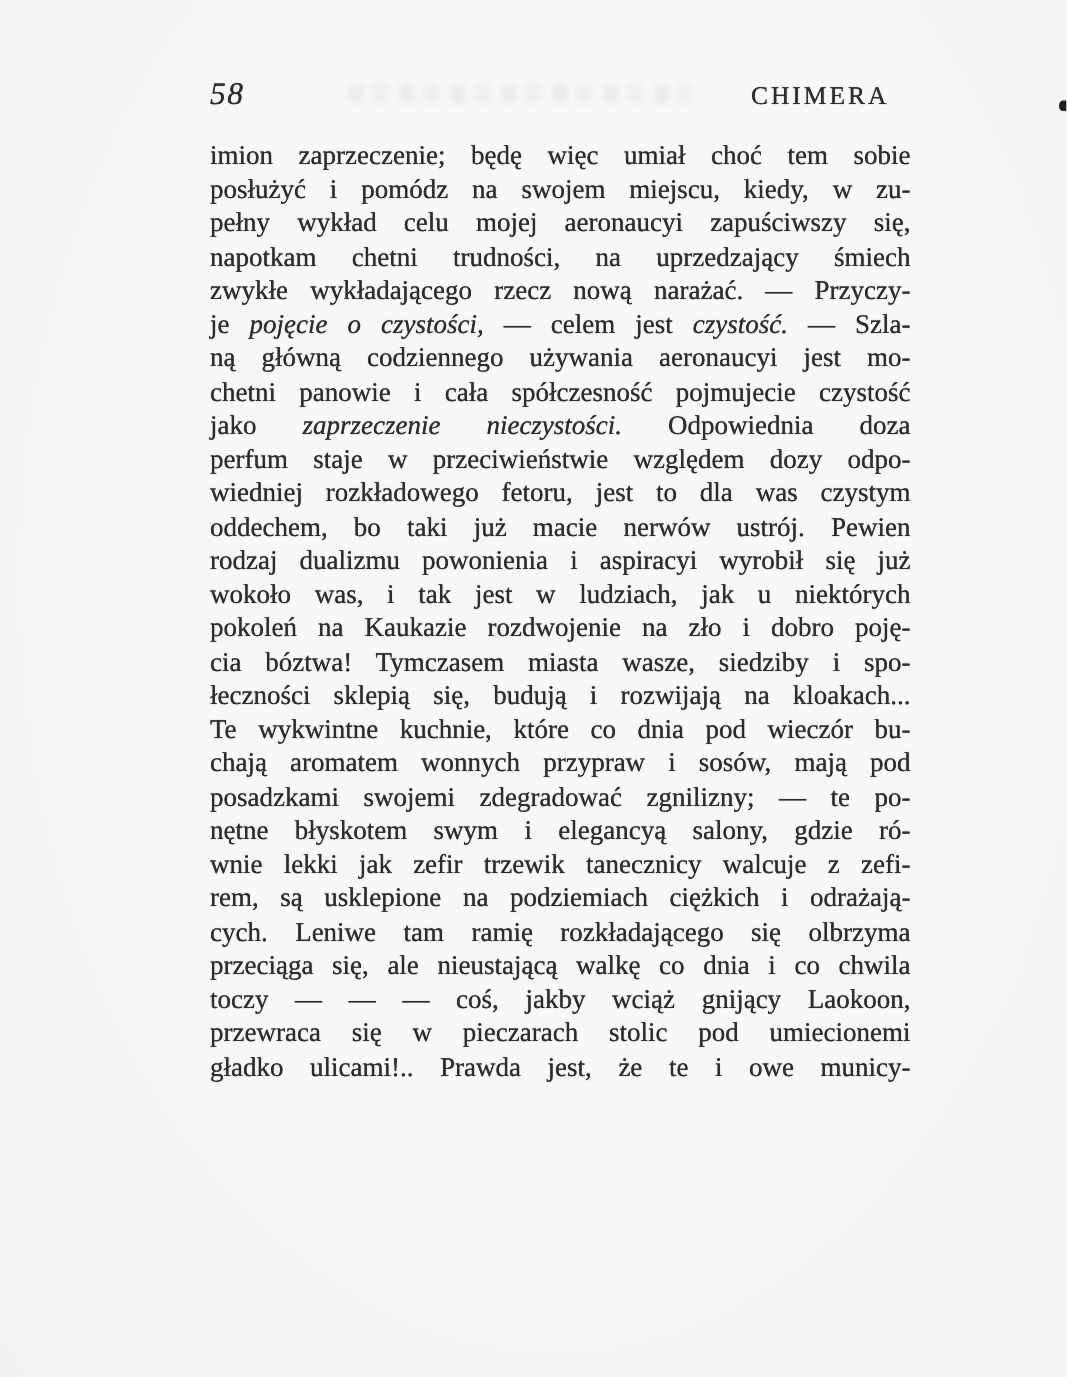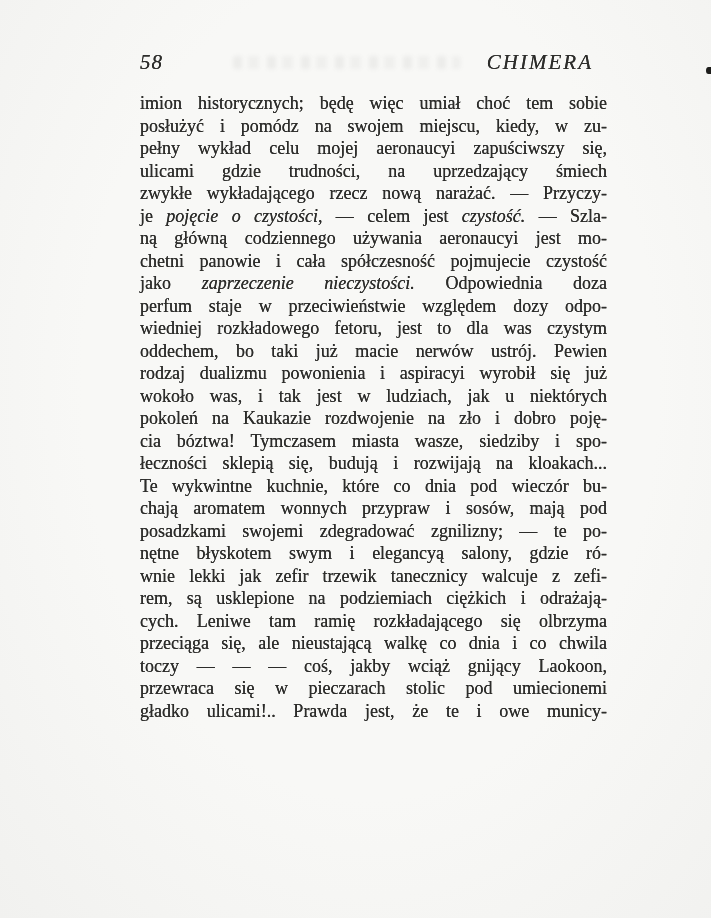--- a/index.html
+++ b/index.html
@@ -12,21 +12,21 @@
   .page{position:absolute;inset:0;}
   .header{
     position:absolute;left:140px;top:50px;width:467px;height:26px;
     display:flex;justify-content:space-between;align-items:baseline;gap:28px;
   }
   .page-number{
     font-style:italic;font-size:21px;letter-spacing:1px;
     text-shadow:0 0 .5px currentColor;
   }
   .journal-title{
-    font-style:italic;font-size:21px;letter-spacing:2px;margin-right:14px;
+    font-size:17px;letter-spacing:2px;margin-right:14px;
     text-shadow:0 0 .5px currentColor;
   }
   .bleed-through{
     position:absolute;left:233px;top:56px;width:228px;height:13px;
     background:repeating-linear-gradient(90deg,
       rgba(90,90,88,.14) 0 9px, rgba(0,0,0,0) 9px 15px,
       rgba(90,90,88,.10) 15px 26px, rgba(0,0,0,0) 26px 34px);
     filter:blur(2.2px);opacity:.55;border-radius:3px;
   }
   .edge-speck{
@@ -55,24 +55,24 @@
   <div class="bleed-through"></div>
 
   <div class="header">
     <span class="page-number">58</span>
     <span class="journal-title">CHIMERA</span>
   </div>
 
   <div class="edge-speck"></div>
 
   <div class="body-text">
-      <div class="line"><span>imion historycznych; będę więc umiał choć tem sobie</span></div>
+      <div class="line"><span>imion zaprzeczenie; będę więc umiał choć tem sobie</span></div>
       <div class="line"><span>posłużyć i pomódz na swojem miejscu, kiedy, w zu-</span></div>
       <div class="line"><span>pełny wykład celu mojej aeronaucyi zapuściwszy się,</span></div>
-      <div class="line"><span>ulicami gdzie trudności, na uprzedzający śmiech</span></div>
+      <div class="line"><span>napotkam chetni trudności, na uprzedzający śmiech</span></div>
       <div class="line"><span>zwykłe wykładającego rzecz nową narażać. — Przyczy-</span></div>
       <div class="line"><span>je </span><span class="it">pojęcie o czystości,</span><span> — celem jest </span><span class="it">czystość.</span><span> — Szla-</span></div>
       <div class="line"><span>ną główną codziennego używania aeronaucyi jest mo-</span></div>
       <div class="line"><span>chetni panowie i cała spółczesność pojmujecie czystość</span></div>
       <div class="line"><span>jako </span><span class="it">zaprzeczenie nieczystości.</span><span> Odpowiednia doza</span></div>
       <div class="line"><span>perfum staje w przeciwieństwie względem dozy odpo-</span></div>
       <div class="line"><span>wiedniej rozkładowego fetoru, jest to dla was czystym</span></div>
       <div class="line"><span>oddechem, bo taki już macie nerwów ustrój. Pewien</span></div>
       <div class="line"><span>rodzaj dualizmu powonienia i aspiracyi wyrobił się już</span></div>
       <div class="line"><span>wokoło was, i tak jest w ludziach, jak u niektórych</span></div>

